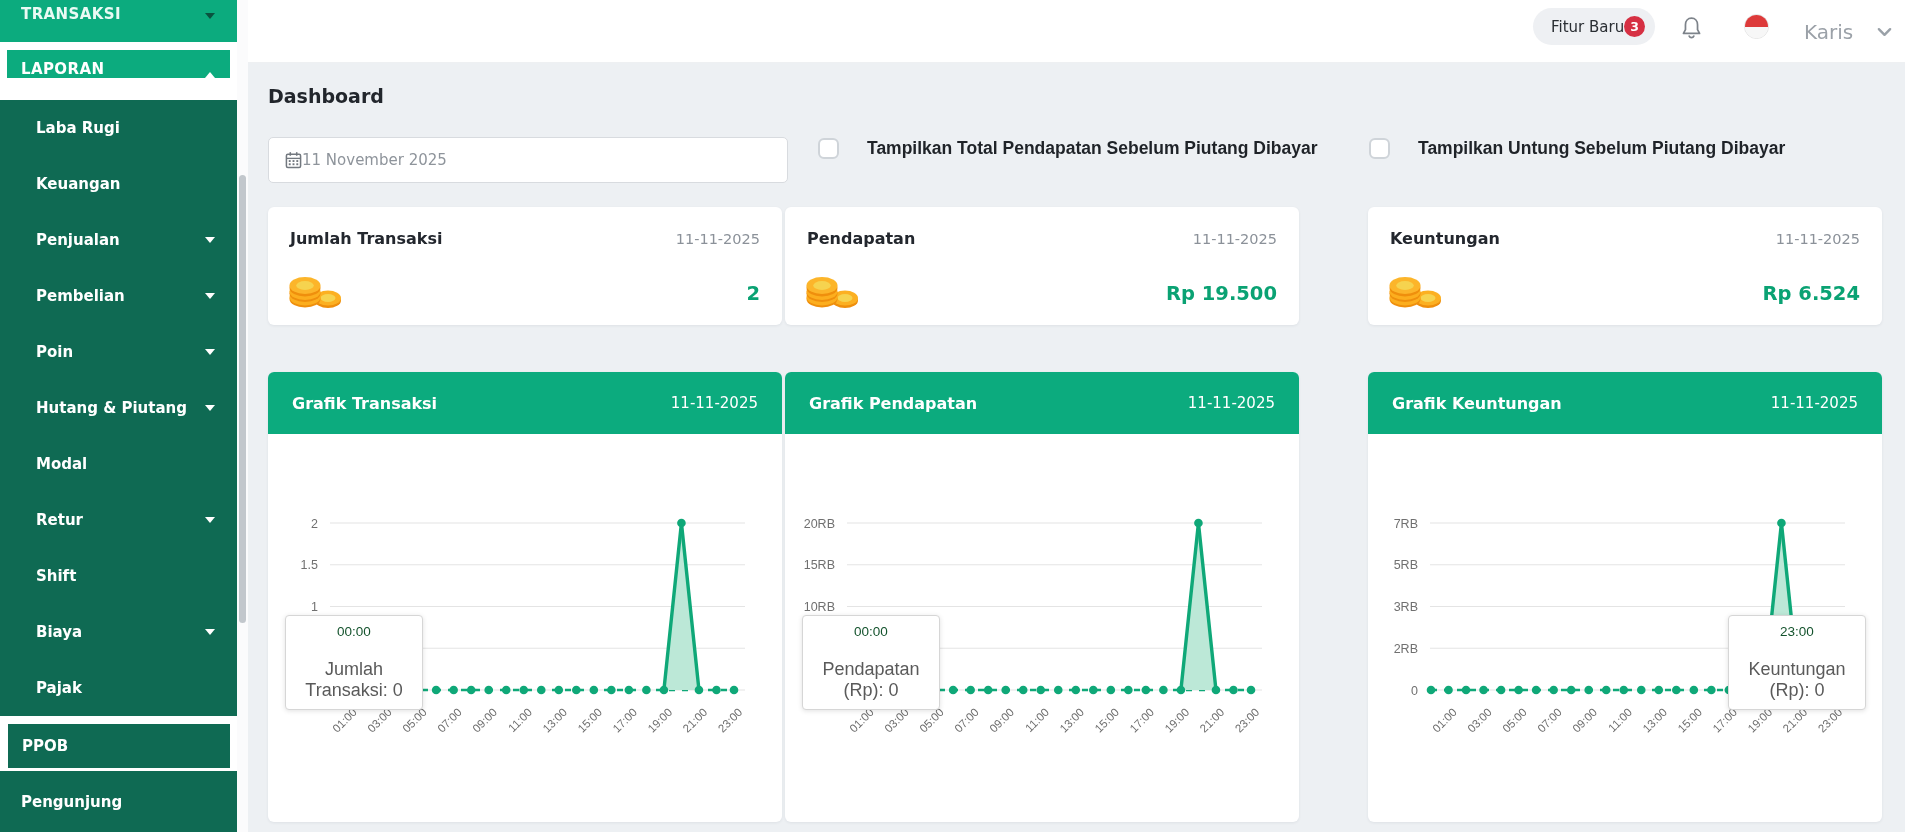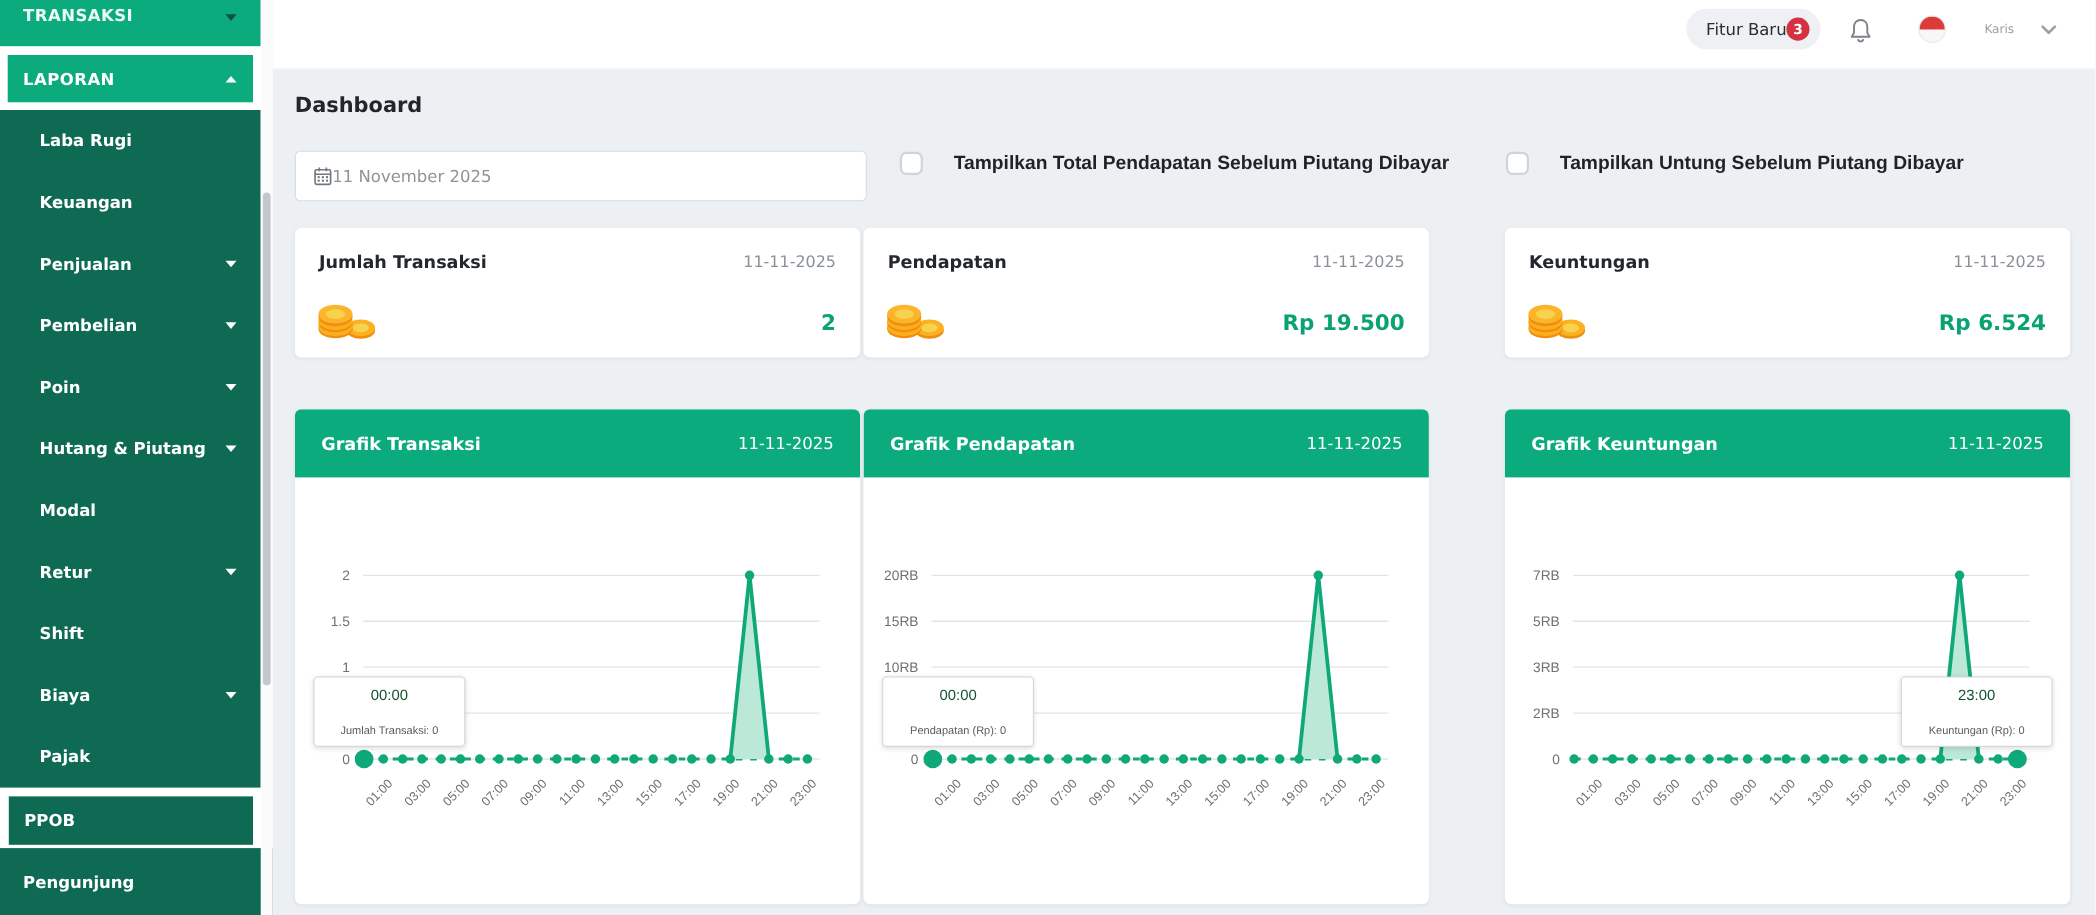--- a/index.html
+++ b/index.html
@@ -15,22 +15,22 @@
   *{box-sizing:border-box;margin:0;padding:0}
   body{
     width:1905px;height:832px;position:relative;overflow:hidden;
     background:#fff;font-family:"DejaVu Sans",sans-serif;
   }
   
   .sidebar{position:absolute;left:0;top:0;width:237px;height:832px;background:#fff}
   .blk{position:absolute;color:#fff}
   .blk-transaksi{left:0;right:0;top:0;height:42px;background:var(--green);
     font-weight:700;font-size:15px;letter-spacing:.4px;padding:5px 0 0 21px;color:#eafaf4}
-  .blk-laporan{left:7px;right:7px;top:50px;height:43px;background:var(--green);
-    display:flex;align-items:center;padding-left:14px;font-weight:700;font-size:15px;letter-spacing:.4px}
+  .blk-laporan{left:7px;right:7px;top:50px;height:28px;background:var(--green);
+    display:flex;align-items:flex-end;padding-left:14px;font-weight:700;font-size:15px;letter-spacing:.4px}
   .laporan-group{position:absolute;left:0;top:100px;width:237px;height:616px;background:var(--darkgreen)}
   .side-item{height:56px;display:flex;align-items:center;padding-left:36px;position:relative;
     color:#fff;font-size:15px;font-weight:600;cursor:pointer}
   .blk-ppob{left:8px;top:724px;width:222px;height:44px;background:var(--darkgreen);
     display:flex;align-items:center;padding-left:14px;font-size:15px;font-weight:600}
   .blk-pengunjung{left:0;top:771px;width:254px;height:61px;background:var(--darkgreen);
     display:flex;align-items:center;padding-left:21px;font-size:15px;font-weight:600}
   .caret{position:absolute;right:22px;width:0;height:0;border-left:5px solid transparent;border-right:5px solid transparent}
   .caret.down{border-top:6px solid #fff}
   .caret.up{border-bottom:6px solid #fff}
@@ -43,21 +43,21 @@
   .topbar{position:absolute;left:248px;top:0;width:1657px;height:63px;background:#fff;border-bottom:1px solid #eef0f2}
   .pill{position:absolute;left:1285px;top:8px;height:37px;padding:0 10px 0 18px;border-radius:19px;
     background:#eef0f3;display:flex;align-items:center;gap:0;font-size:15px;color:#2a2e33;cursor:pointer}
   .pill .badge{width:21px;height:21px;border-radius:50%;background:#d63043;color:#fff;
     font-size:12.5px;font-weight:700;display:flex;align-items:center;justify-content:center}
   .bell{position:absolute;left:1432px;top:15px;cursor:pointer}
   .flag{position:absolute;left:1496px;top:14px;width:25px;height:25px;border-radius:50%;overflow:hidden;
     border:1px solid #e4e4e4;cursor:pointer}
   .flag .top{height:50%;background:#dd3a3a}.flag .bot{height:50%;background:#f7f7f7}
   .user{position:absolute;left:1556px;top:20px;display:flex;align-items:center;gap:24px;
-    color:#9ba1a8;font-size:11px;cursor:pointer}
+    color:#9ba1a8;font-size:20px;cursor:pointer}
   
   .content{position:absolute;left:248px;top:63px;width:1657px;height:769px;background:var(--bg)}
   .page-title{position:absolute;left:20px;top:22px;font-size:19px;font-weight:700;color:var(--darktxt)}
   .date-input{position:absolute;left:20px;top:74px;width:520px;height:46px;background:#fff;
     border:1px solid #d8dbdf;border-radius:5px;display:flex;align-items:center;
     padding-left:16px;color:#8e949b;font-size:15px;cursor:pointer}
   .checkgroup{position:absolute;top:75px;display:flex;align-items:center;gap:28px;cursor:pointer}
   .checkgroup .box{width:21px;height:21px;border:2px solid #cfd4d9;border-radius:6px;background:#fff;flex:0 0 auto}
   .checkgroup .lbl{font-family:"Liberation Sans",sans-serif;font-size:17.5px;font-weight:700;color:#1f2328}
   .cg1{left:570px}.cg2{left:1121px}
@@ -74,21 +74,21 @@
   .chart-head{height:62px;background:var(--green);color:#fff;display:flex;align-items:center;
     justify-content:space-between;padding:0 24px}
   .chart-head .ct{font-size:16px;font-weight:600}
   .chart-head .cd{font-size:15px}
   .chart-body{position:relative;height:388px}
   .chart-body svg{position:absolute;left:0;top:0}
   .tooltip{position:absolute;top:181px;width:138px;background:#fff;border:1px solid #d6d6d6;border-radius:4px;
     box-shadow:0 1px 5px rgba(0,0,0,.12);text-align:center;padding:8px 4px;
     font-family:"Liberation Sans",sans-serif}
   .tt-title{font-weight:400;font-size:13.5px;color:#14532d;margin-bottom:20px}
-  .tt-body{font-size:10px;color:#5a5a5a}
+  .tt-body{font-size:18px;color:#5a5a5a}
   .card-pos-0{left:20px}.card-pos-1{left:537px}.card-pos-2{left:1120px}
   text{font-family:"Liberation Sans",sans-serif}
 </style>
 </head>
 <body>
 
 <aside class="sidebar">
   <div class="blk blk-transaksi">
     <span>TRANSAKSI</span>
     <span class="caret dark"></span>

